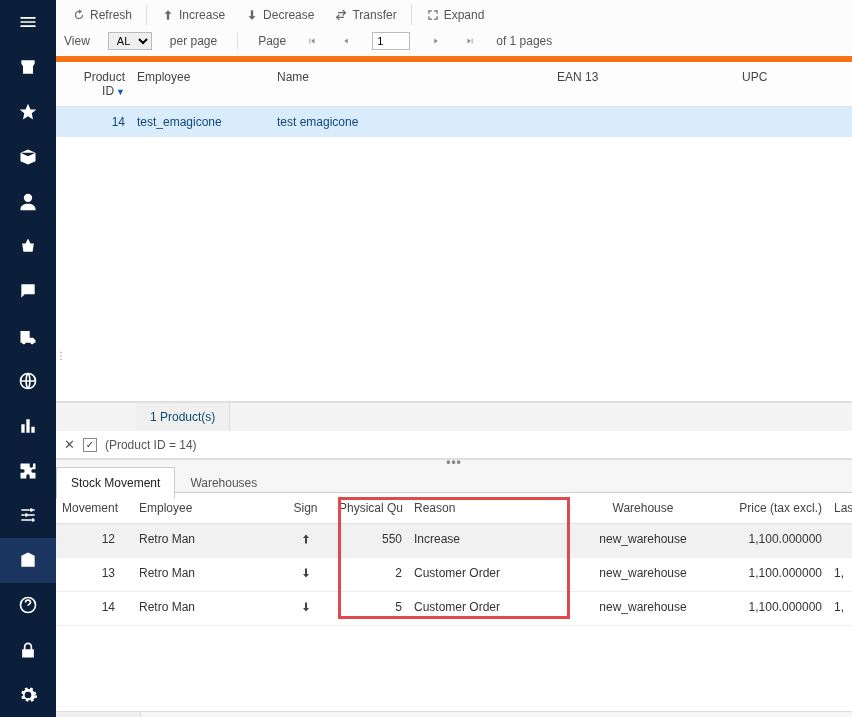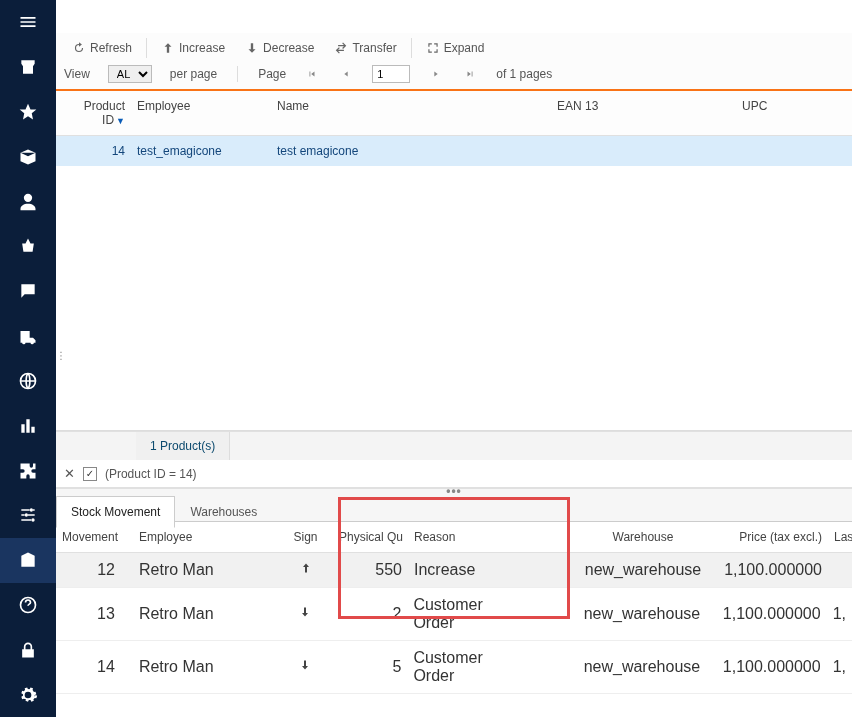--- a/index.html
+++ b/index.html
@@ -41,21 +41,20 @@
     left: 56px; top: 0; right: 0; bottom: 0;
     display: flex;
     flex-direction: column;
   }
   .toolbar {
     display: flex;
     align-items: center;
     padding: 4px 8px;
     background: #fcfcfc;
     gap: 4px;
-    margin-top: 33px;
   }
   .tb-btn {
     display: flex;
     align-items: center;
     gap: 4px;
     padding: 4px 8px;
     color: #555;
     cursor: pointer;
     font-size: 12px;
     background: transparent;
@@ -65,21 +64,21 @@
   .tb-sep { width: 1px; height: 20px; background: #ddd; margin: 0 2px; }
 
   .pager {
     display: flex;
     align-items: center;
     padding: 2px 8px 6px 8px;
     gap: 18px;
     color: #555;
     font-size: 12px;
     background: #fcfcfc;
-    border-bottom: 2px solid #f97316;
+    border-bottom: 6px solid #f97316;
   }
   .pager select {
     border: 1px solid #bbb;
     font-size: 11px;
     padding: 1px 4px;
     width: 44px;
   }
   .pager .page-input {
     border: 1px solid #bbb;
     width: 38px;
@@ -221,23 +220,22 @@
   .dcol-reason { width: 100px; }
   .dcol-gap { width: 60px; }
   .dcol-wh { width: 150px; text-align: center; }
   .dcol-price { width: 110px; text-align: right; white-space: nowrap;}
   .dcol-last { flex: 1; }
 
   .detail-row {
     display: flex;
     padding: 8px 0;
     border-bottom: 1px solid #eee;
-    font-size: 16px;
+    font-size: 12px;
     color: #333;
-    align-items: center;
   }
   .detail-row.selected { background: #f1f1f1; }
   .detail-row > div { padding: 0 6px; }
 
   .highlight-box {
     position: absolute;
     border: 3px solid #e14a4a;
     pointer-events: none;
   }
   .arrow-up, .arrow-down {

